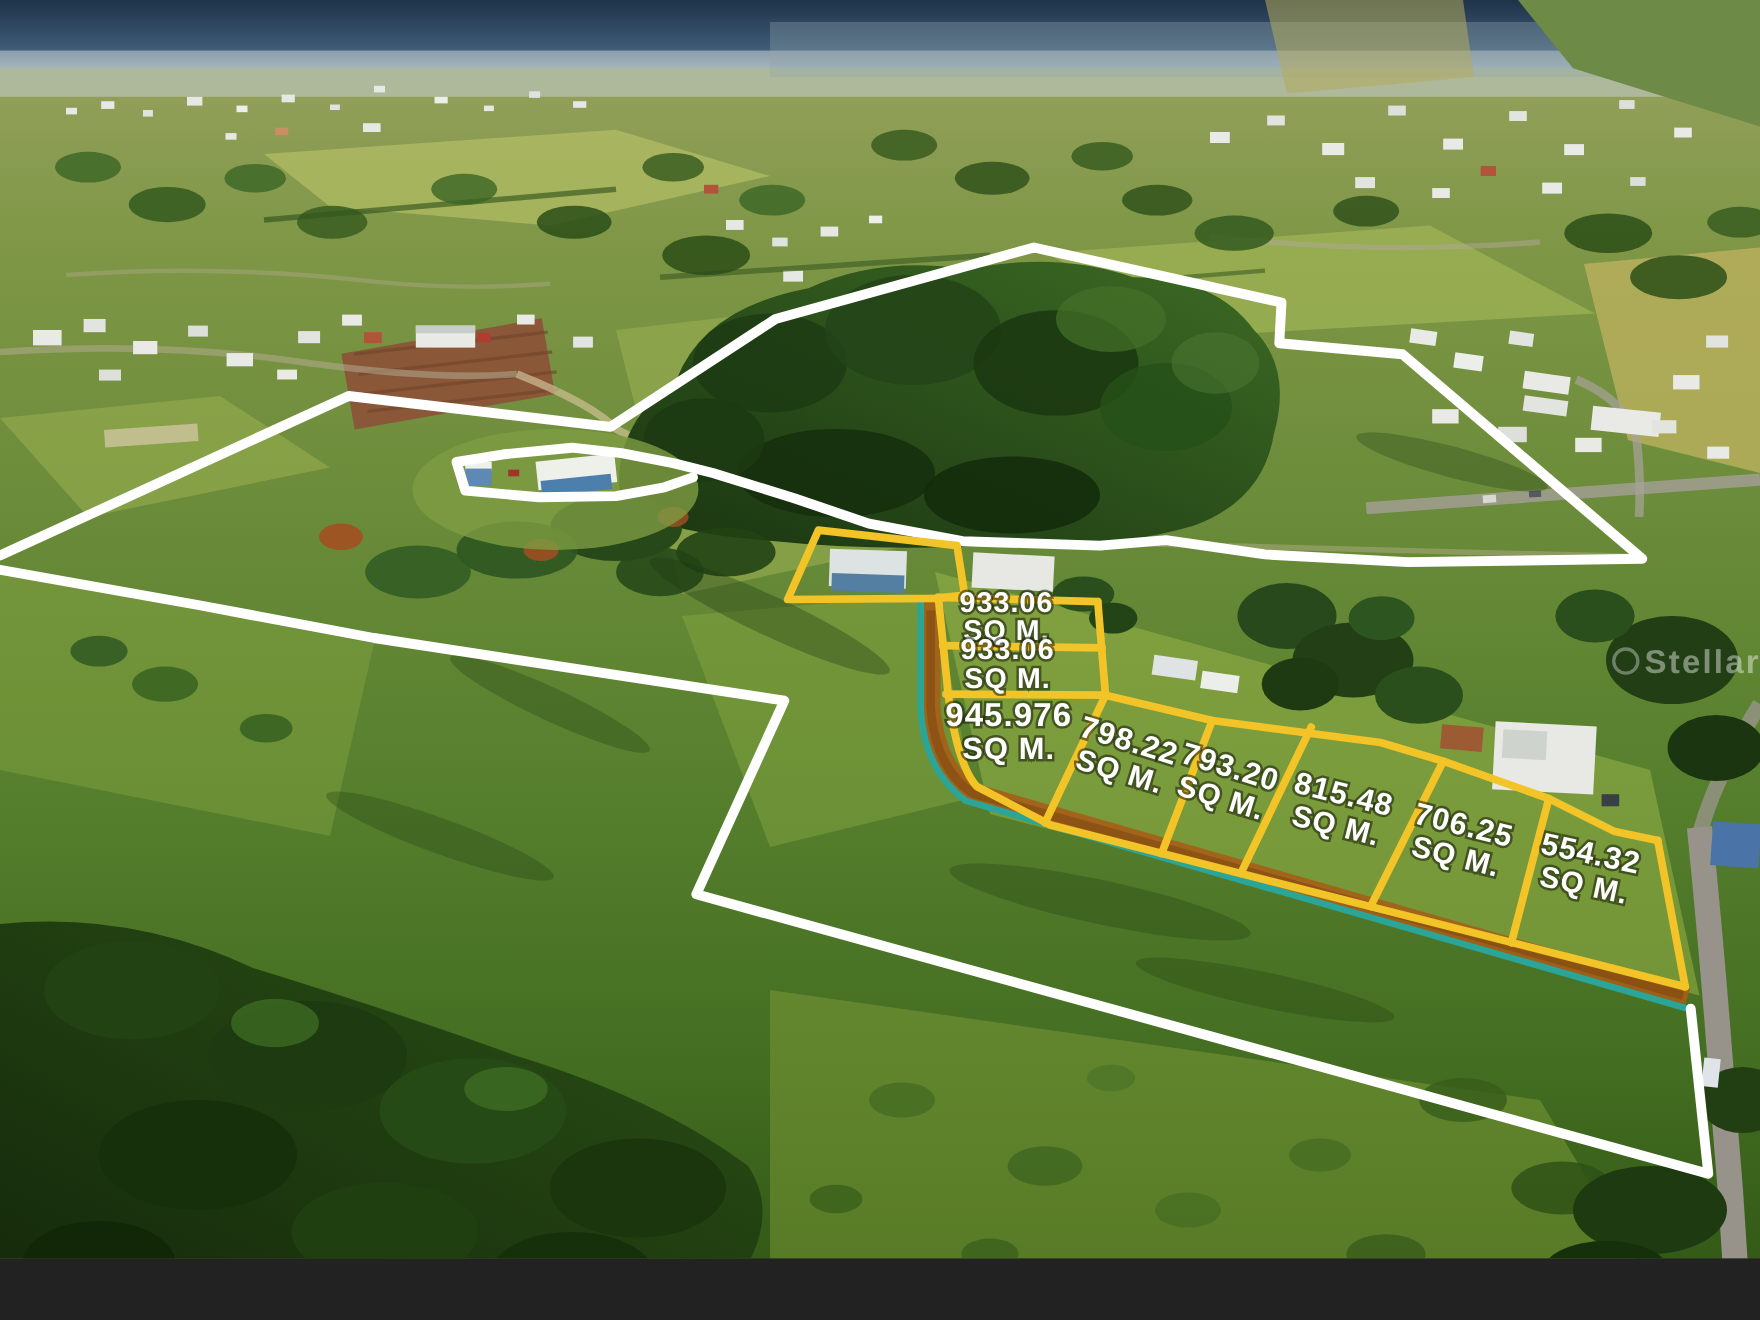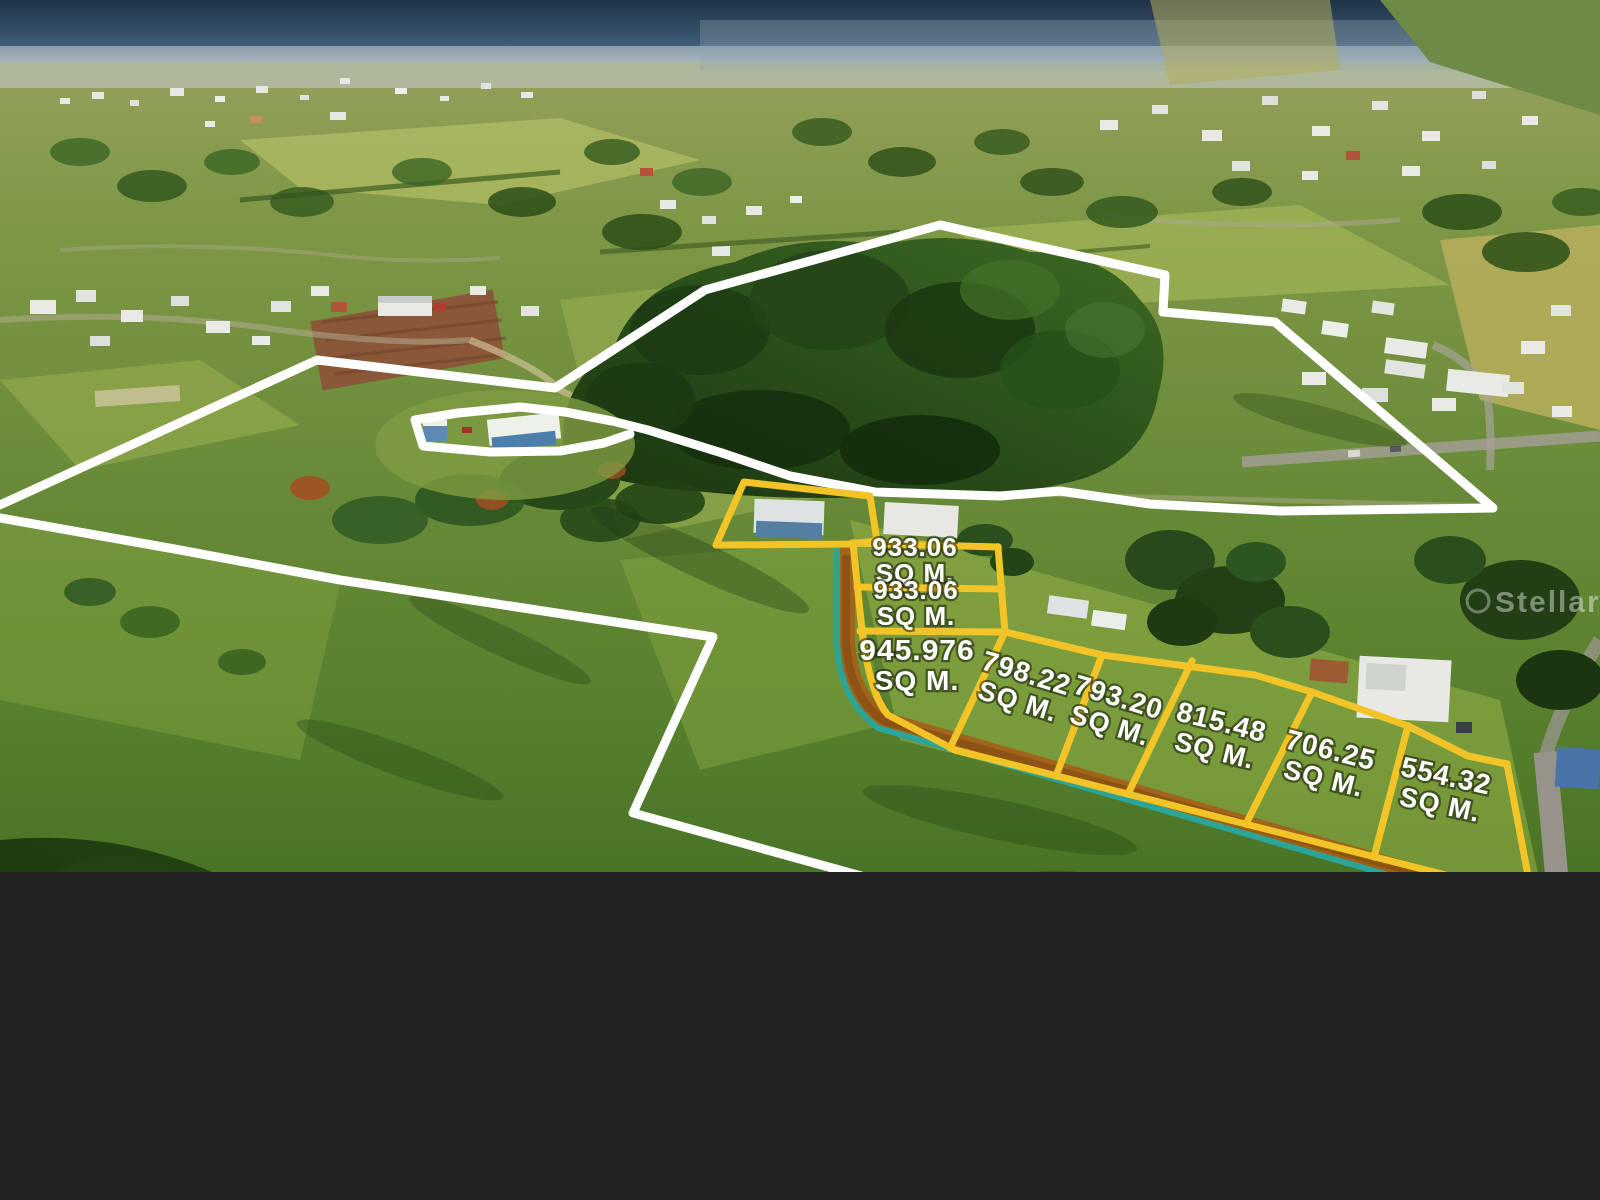--- a/index.html
+++ b/index.html
@@ -1,16 +1,16 @@
 <!DOCTYPE html>
 <html><head>
 <meta charset="utf-8">
 <style>
   html,body{margin:0;padding:0;background:#222;}
-  .stage{position:relative;width:1600px;height:872px;overflow:hidden;background:#4f7a2e;
+  .stage{position:relative;width:1600px;height:1144px;overflow:hidden;background:#4f7a2e;
          font-family:"Liberation Sans",sans-serif;}
   .stage svg{display:block;width:1600px;height:1200px;}
   text{font-family:"Liberation Sans",sans-serif;}
   .lot-num{font-weight:bold;fill:#ffffff;paint-order:stroke;stroke:rgba(20,25,10,0.55);stroke-width:4.5px;letter-spacing:1px;}
   .wm{font-weight:bold;fill:rgba(255,255,255,0.42);letter-spacing:2px;}
 </style>
 </head>
 <body>
 
 <div class="stage">

